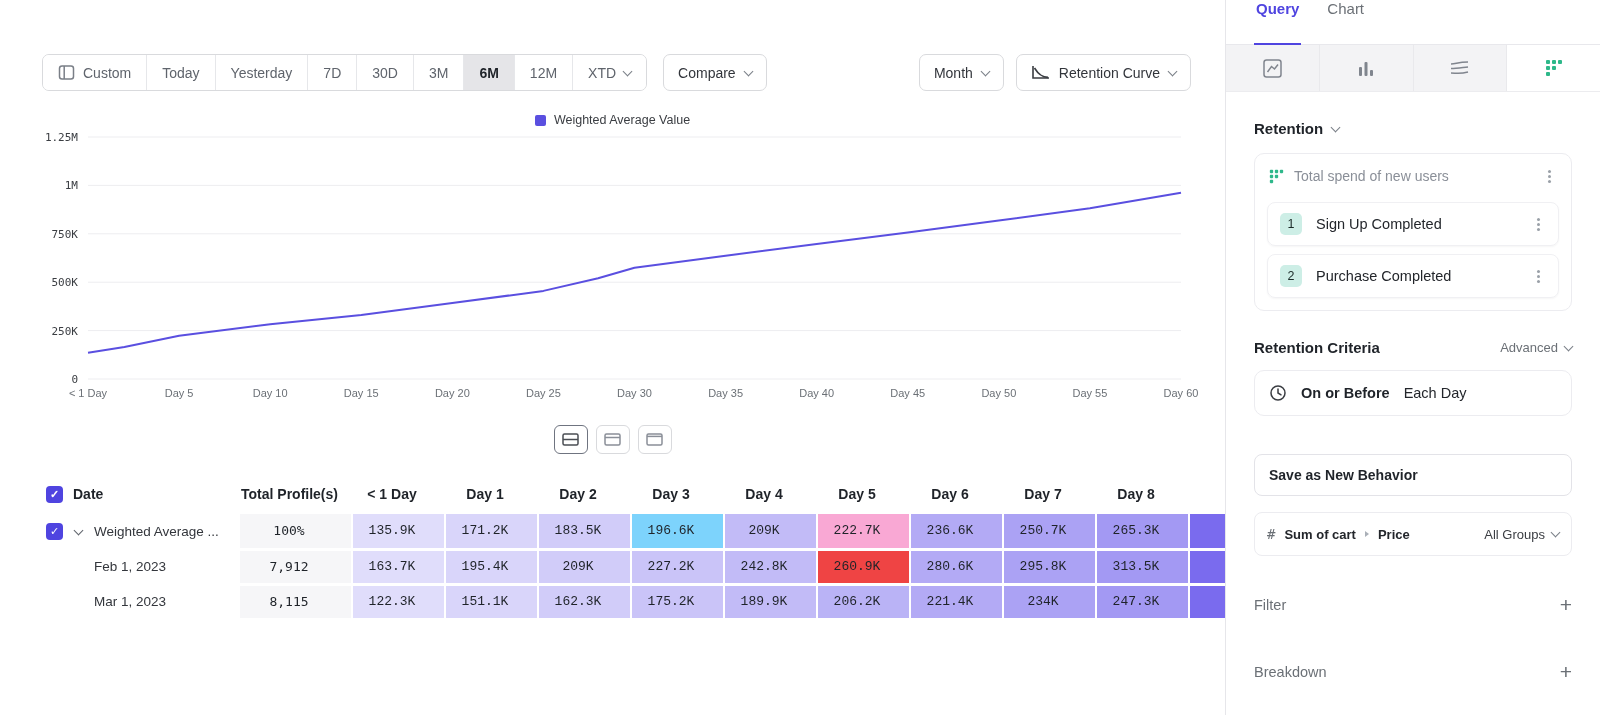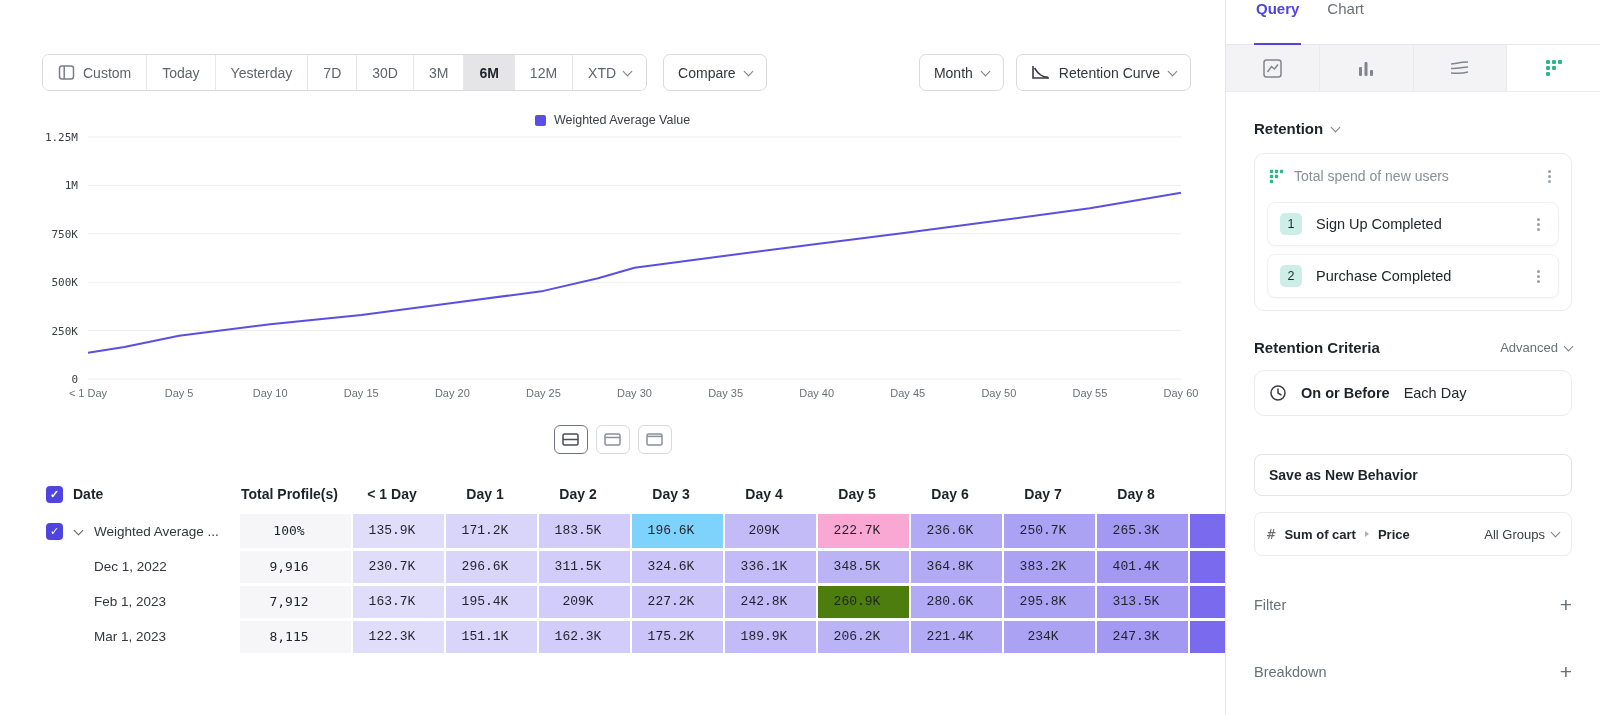--- a/index.html
+++ b/index.html
@@ -252,50 +252,30 @@
             <td class="val num" style="background:#b3aaf5">236.6K</td>
             <td class="val num" style="background:#aba2f4">250.7K</td>
             <td class="val num" style="background:#a399f3">265.3K</td>
             <td class="sliver" style="background:#7a6bee"></td>
           </tr>
           <tr>
             <td>
               <span class="datecell">
                 <span class="cb-sp"></span>
                 <span class="chev-sp"></span>
-                <span class="rowlabel">Dec 1, 2022</span>
-              </span>
-            </td>
-            <td class="tot num">9,916</td>
-            <td class="val num" style="background:#e0ddfb">230.7K</td>
-            <td class="val num" style="background:#d9d5fa">296.6K</td>
-            <td class="val num" style="background:#d1ccf9">311.5K</td>
-            <td class="val num" style="background:#cac4f8">324.6K</td>
-            <td class="val num" style="background:#c2bbf7">336.1K</td>
-            <td class="val num" style="background:#bab3f6">348.5K</td>
-            <td class="val num" style="background:#b3aaf5">364.8K</td>
-            <td class="val num" style="background:#aba2f4">383.2K</td>
-            <td class="val num" style="background:#a399f3">401.4K</td>
-            <td class="sliver" style="background:#7a6bee"></td>
-          </tr>
-          <tr>
-            <td>
-              <span class="datecell">
-                <span class="cb-sp"></span>
-                <span class="chev-sp"></span>
                 <span class="rowlabel">Feb 1, 2023</span>
               </span>
             </td>
             <td class="tot num">7,912</td>
             <td class="val num" style="background:#e0ddfb">163.7K</td>
             <td class="val num" style="background:#d9d5fa">195.4K</td>
             <td class="val num" style="background:#d1ccf9">209K</td>
             <td class="val num" style="background:#cac4f8">227.2K</td>
             <td class="val num" style="background:#c2bbf7">242.8K</td>
-            <td class="val num" style="background:#4d7c0f">260.9K</td>
+            <td class="val num" style="background:#ef4444">260.9K</td>
             <td class="val num" style="background:#b3aaf5">280.6K</td>
             <td class="val num" style="background:#aba2f4">295.8K</td>
             <td class="val num" style="background:#a399f3">313.5K</td>
             <td class="sliver" style="background:#7a6bee"></td>
           </tr>
           <tr>
             <td>
               <span class="datecell">
                 <span class="cb-sp"></span>
                 <span class="chev-sp"></span>

